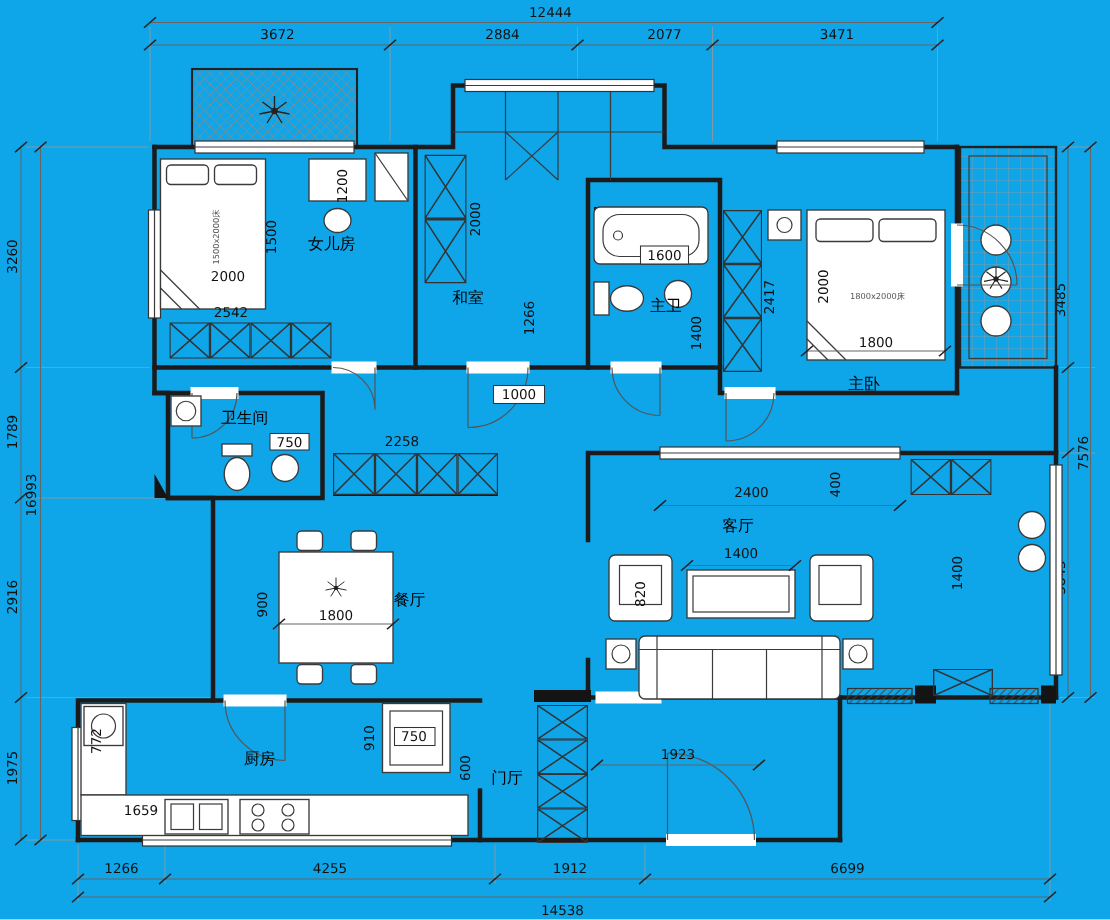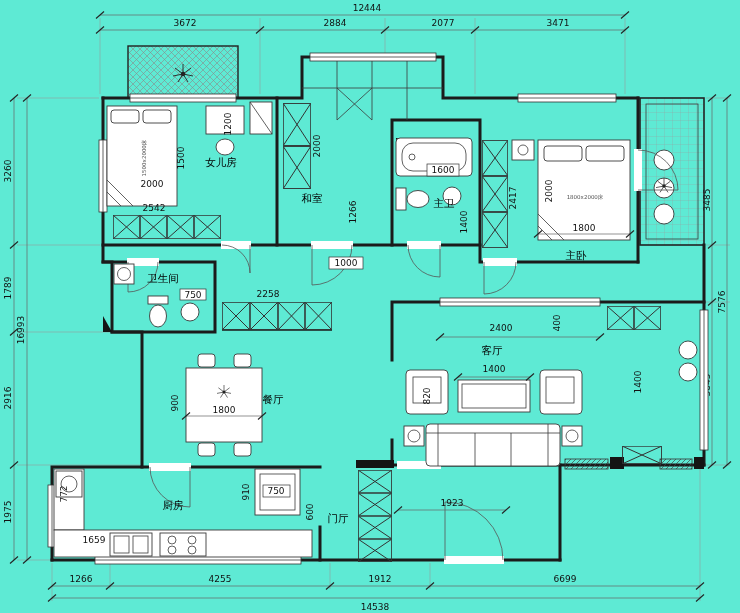--- a/index.html
+++ b/index.html
@@ -1,16 +1,16 @@
 <!DOCTYPE html>
 <html><head>
 <meta charset="utf-8">
 <style>
   html,body{margin:0;padding:0;background:#fff}
-  .canvas{position:relative;width:740px;height:613px;background:#5eead4;overflow:hidden}
+  .canvas{position:relative;width:740px;height:613px;background:#0ea5e9;overflow:hidden}
   svg{display:block}
   svg text{font-family:"DejaVu Sans",sans-serif}
   .dt{font-size:9px;fill:#111;text-anchor:middle}
   .rt{font-size:10.5px;fill:#000;text-anchor:middle}
   .tiny{font-size:5.5px;fill:#555;text-anchor:middle}
   .w{stroke:#1b1b1b;stroke-width:3;fill:none;stroke-linecap:square}
   .w2{stroke:#1b1b1b;stroke-width:1.4;fill:none}
   .thin{stroke:#3a3a3a;stroke-width:.8;fill:none}
   .f{stroke:#3a3a3a;stroke-width:.9;fill:#fff}
   .dim{stroke:#666;stroke-width:.7;fill:none}

